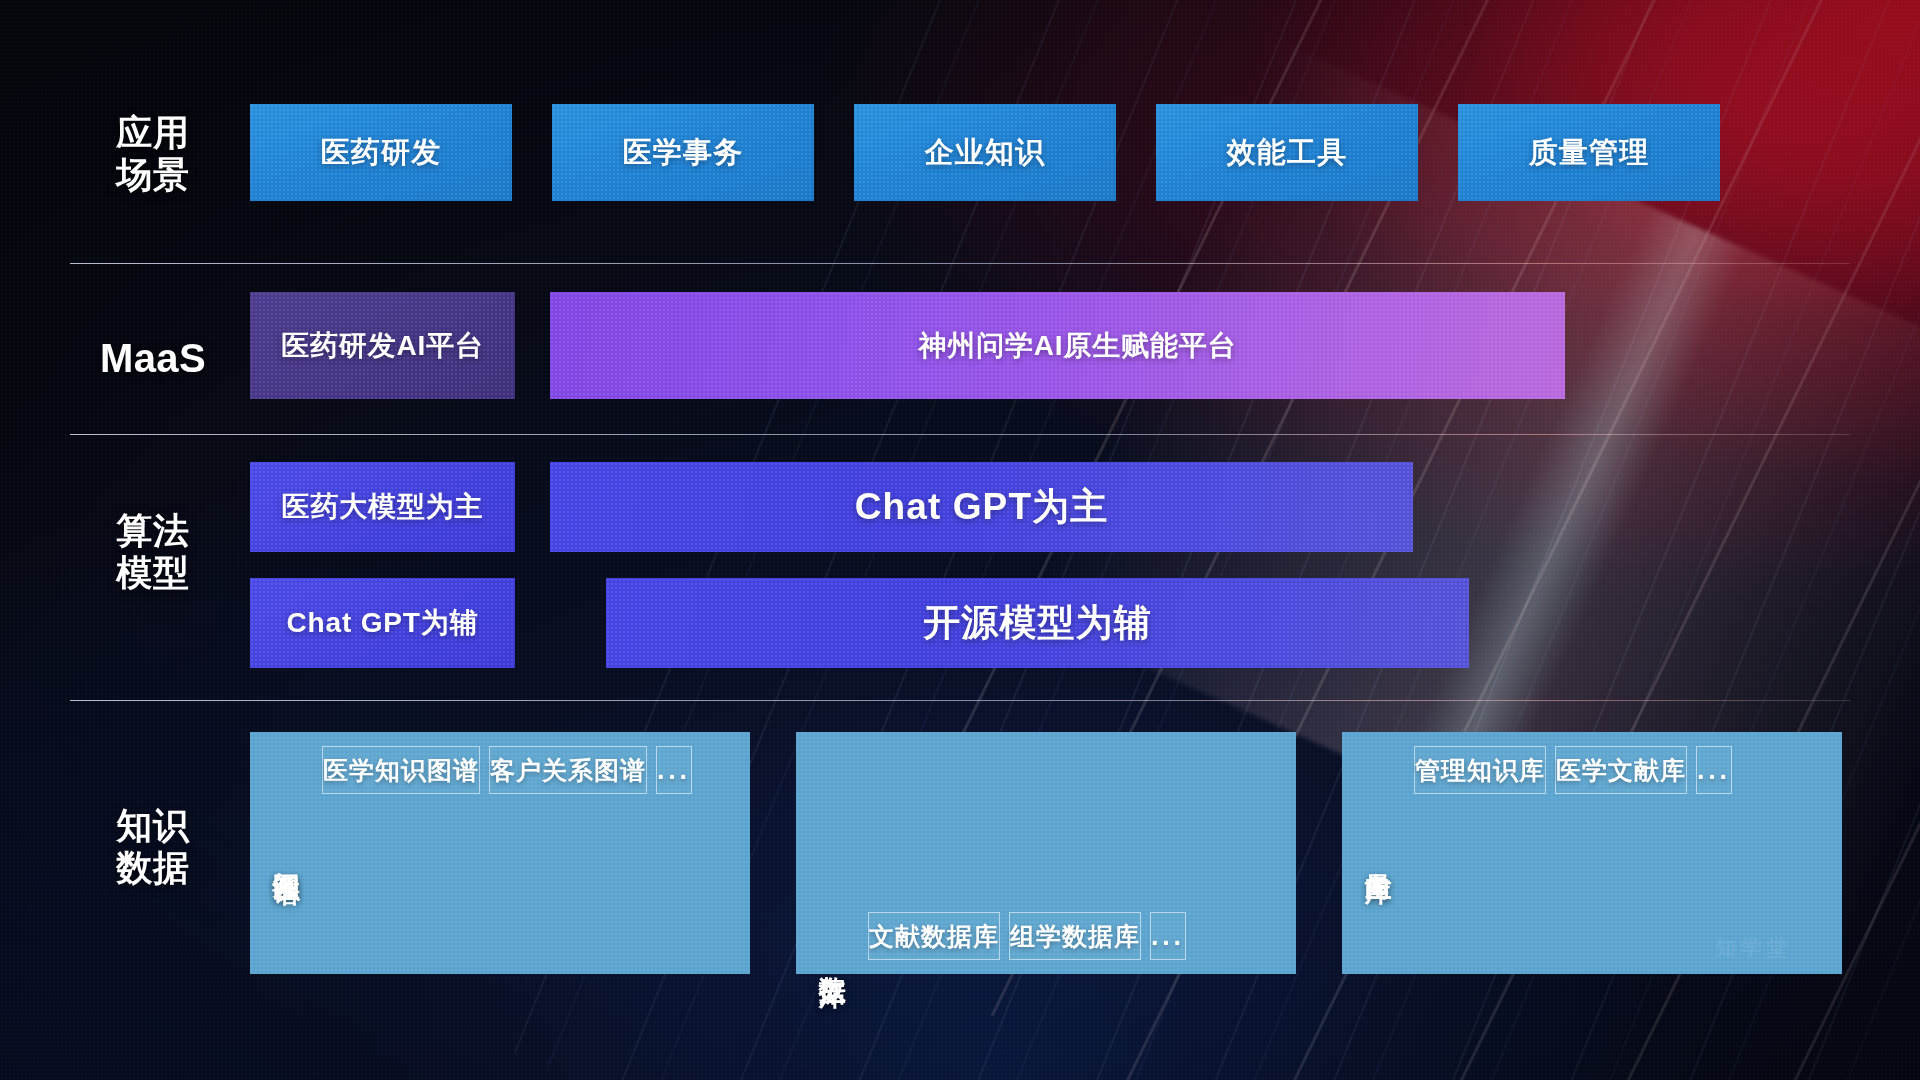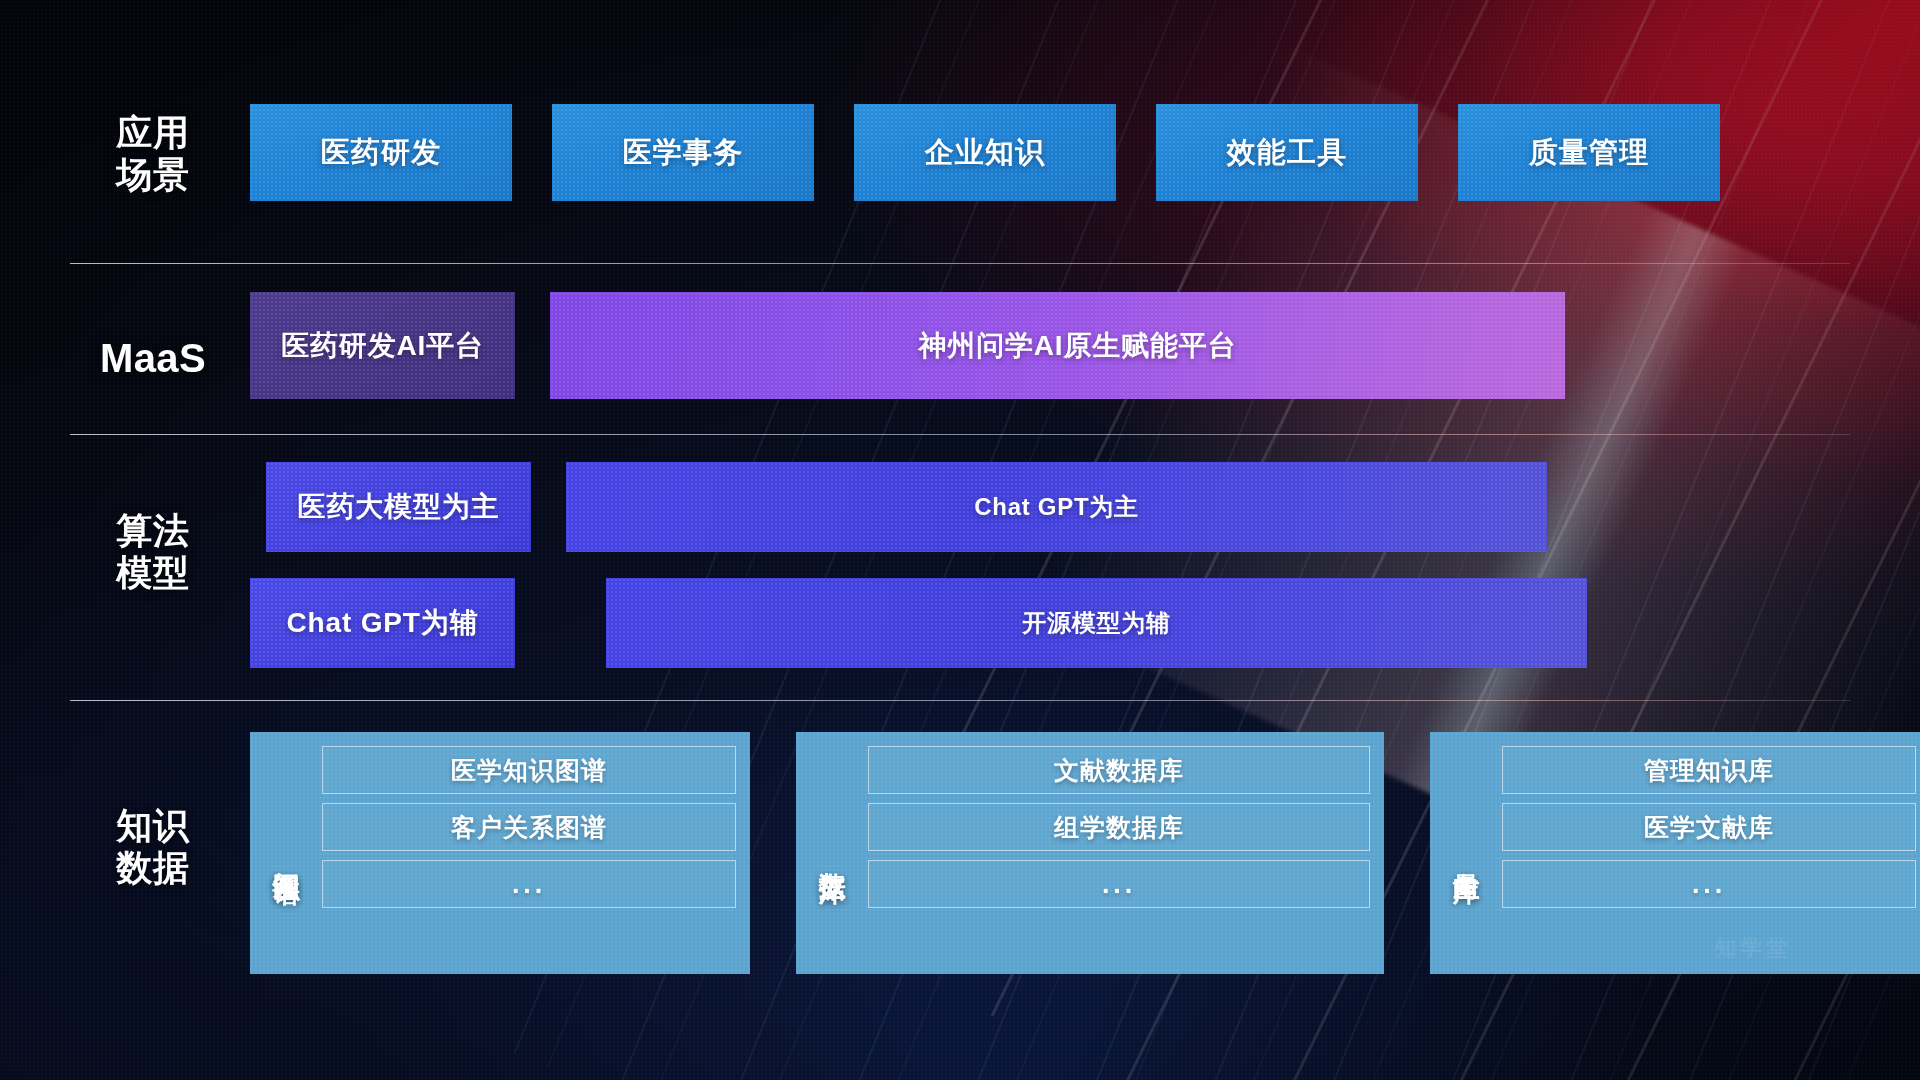--- a/index.html
+++ b/index.html
@@ -123,23 +123,23 @@
     font-size:28px; letter-spacing:.03em;padding-left:40px;
   }
 
   
   .algo-left {
     height:90px; width:265px;
     background:linear-gradient(150deg,#4c4ae6 0%,#4341de 50%,#3c3ad6 100%);
     font-size:28px; letter-spacing:.03em;
   }
   .algo-right {
-    height:90px; width:981px;
+    height:90px; width:863px;
     background:linear-gradient(100deg,#4644e4 0%,#4240dd 40%,#4a48dd 72%,#5552d8 100%);
-    font-size:24px; letter-spacing:.03em;
+    font-size:37px; letter-spacing:.03em;
   }
 
   
   .kgroup {
     display:flex; align-items:stretch;
     background:#5ba4cf;
     padding:14px 14px;
     gap:14px;
     position:relative;
   }
@@ -151,21 +151,21 @@
   .kgroup-label {
     position:relative; z-index:2;
     width:44px;
     display:flex; align-items:center; justify-content:center;
     color:#fff; font-weight:700; font-size:27px;
     line-height:1.2;
     writing-mode:vertical-rl;
     letter-spacing:.06em;
     text-shadow:0 2px 6px rgba(0,0,0,.3);
   }
-  .kitems { position:relative; z-index:2; display:flex; flex-direction:column; gap:9px; flex:1; }
+  .kitems { position:relative; z-index:2; display:flex; flex-direction:row; gap:9px; flex:1; }
   .kitem {
     height:48px;
     border:1px solid rgba(255,255,255,.55);
     display:flex; align-items:center; justify-content:center;
     color:#fff; font-weight:700; font-size:25px;
     letter-spacing:.04em;
     text-shadow:0 2px 5px rgba(0,0,0,.3);
     background:rgba(255,255,255,.035);
   }
   .kitem.ellipsis { font-size:27px; letter-spacing:.14em; }
@@ -235,21 +235,21 @@
       <div class="dots"></div>
       <span>神州问学AI原生赋能平台</span>
     </div>
   </div>
 
   <div class="sep" style="top:434px;"></div>
 
   <div class="row-label" style="top:510px;">算法
 模型</div>
 
-  <div class="row" style="top:462px; left:266px;">
+  <div class="row" style="top:462px; left:250px;">
     <div class="box algo-left">
       <div class="dots"></div>
       <span>医药大模型为主</span>
     </div>
     <div style="width:35px"></div>
     <div class="box algo-right">
       <div class="dots"></div>
       <span>Chat GPT为主</span>
     </div>
   </div>
@@ -278,21 +278,21 @@
       <div class="kgroup-label">知识图谱</div>
       <div class="kitems">
         <div class="kitem">医学知识图谱</div>
         <div class="kitem">客户关系图谱</div>
         <div class="kitem ellipsis">...</div>
       </div>
     </div>
 
     <div style="width:46px"></div>
 
-    <div class="kgroup" style="width:588px; height:242px;">
+    <div class="kgroup" style="width:500px; height:242px;align-items:flex-end;">
       <div class="dots"></div>
       <div class="kgroup-label">数据库</div>
       <div class="kitems">
         <div class="kitem">文献数据库</div>
         <div class="kitem">组学数据库</div>
         <div class="kitem ellipsis">...</div>
       </div>
     </div>
 
     <div style="width:46px"></div>

